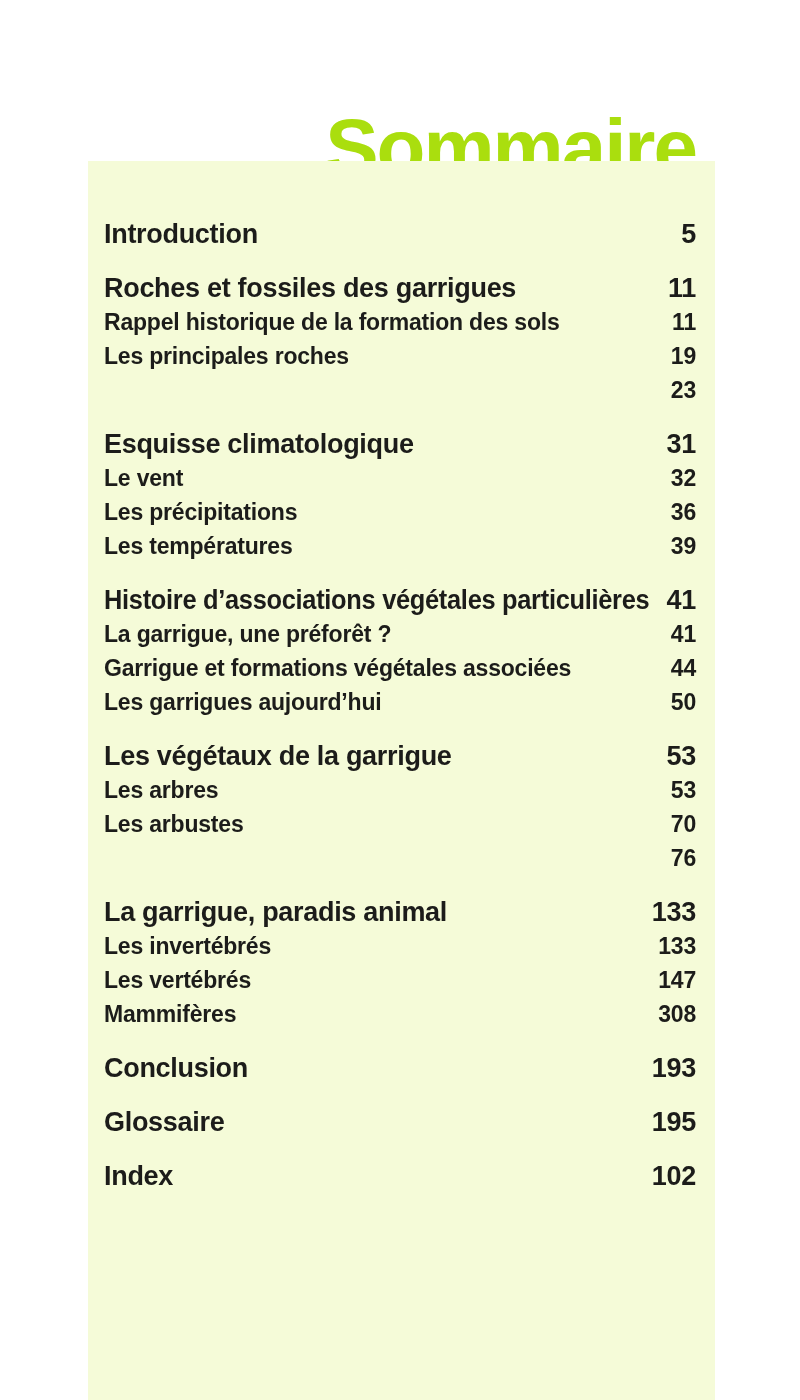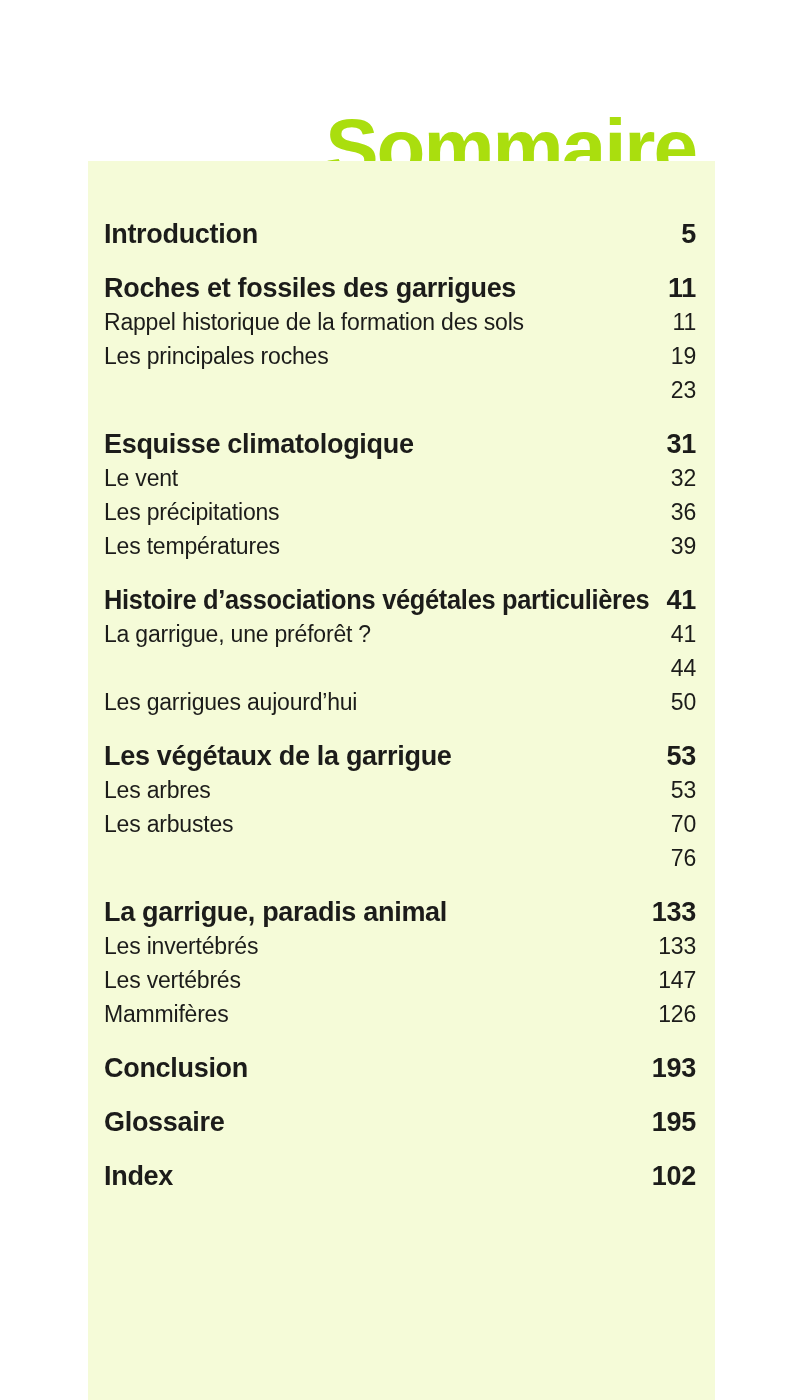--- a/index.html
+++ b/index.html
@@ -58,21 +58,21 @@
     position: absolute;
     right: 0;
     top: 0;
   }
   .toc-row.heading {
     font-weight: 700;
     font-size: 27px;
     letter-spacing: -0.3px;
   }
   .toc-row.sub {
-    font-weight: 400;
+    font-weight: 700;
     font-size: 23px;
     letter-spacing: -0.2px;
   }
 </style>
 </head>
 <body>
 
 <h1 class="title">Sommaire</h1>
 
 <div class="toc-box" id="toc">
@@ -87,34 +87,34 @@
     </div>
     <div class="toc-section">
       <div class="toc-row heading"><span class="label">Esquisse climatologique</span><span class="pagenum">31</span></div>
       <div class="toc-row sub"><span class="label">Le vent</span><span class="pagenum">32</span></div>
       <div class="toc-row sub"><span class="label">Les précipitations</span><span class="pagenum">36</span></div>
       <div class="toc-row sub"><span class="label">Les températures</span><span class="pagenum">39</span></div>
     </div>
     <div class="toc-section">
       <div class="toc-row heading"><span class="label" style="transform-origin: left center; transform: scaleX(0.94);">Histoire d’associations végétales particulières</span><span class="pagenum">41</span></div>
       <div class="toc-row sub"><span class="label">La garrigue, une préforêt ?</span><span class="pagenum">41</span></div>
-      <div class="toc-row sub"><span class="pagenum">44</span></div>
+      <div class="toc-row sub"><span class="label">Garrigue et formations végétales associées</span><span class="pagenum">44</span></div>
       <div class="toc-row sub"><span class="label">Les garrigues aujourd’hui</span><span class="pagenum">50</span></div>
     </div>
     <div class="toc-section">
       <div class="toc-row heading"><span class="label">Les végétaux de la garrigue</span><span class="pagenum">53</span></div>
       <div class="toc-row sub"><span class="label">Les arbres</span><span class="pagenum">53</span></div>
       <div class="toc-row sub"><span class="label">Les arbustes</span><span class="pagenum">70</span></div>
       <div class="toc-row sub"><span class="pagenum">76</span></div>
     </div>
     <div class="toc-section">
       <div class="toc-row heading"><span class="label">La garrigue, paradis animal</span><span class="pagenum">133</span></div>
       <div class="toc-row sub"><span class="label">Les invertébrés</span><span class="pagenum">133</span></div>
       <div class="toc-row sub"><span class="label">Les vertébrés</span><span class="pagenum">147</span></div>
-      <div class="toc-row sub"><span class="label">Mammifères</span><span class="pagenum">126</span></div>
+      <div class="toc-row sub"><span class="label">Mammifères</span><span class="pagenum">308</span></div>
     </div>
     <div class="toc-section">
       <div class="toc-row heading"><span class="label">Conclusion</span><span class="pagenum">193</span></div>
     </div>
     <div class="toc-section">
       <div class="toc-row heading"><span class="label">Glossaire</span><span class="pagenum">195</span></div>
     </div>
     <div class="toc-section">
       <div class="toc-row heading"><span class="label">Index</span><span class="pagenum">102</span></div>
     </div>

